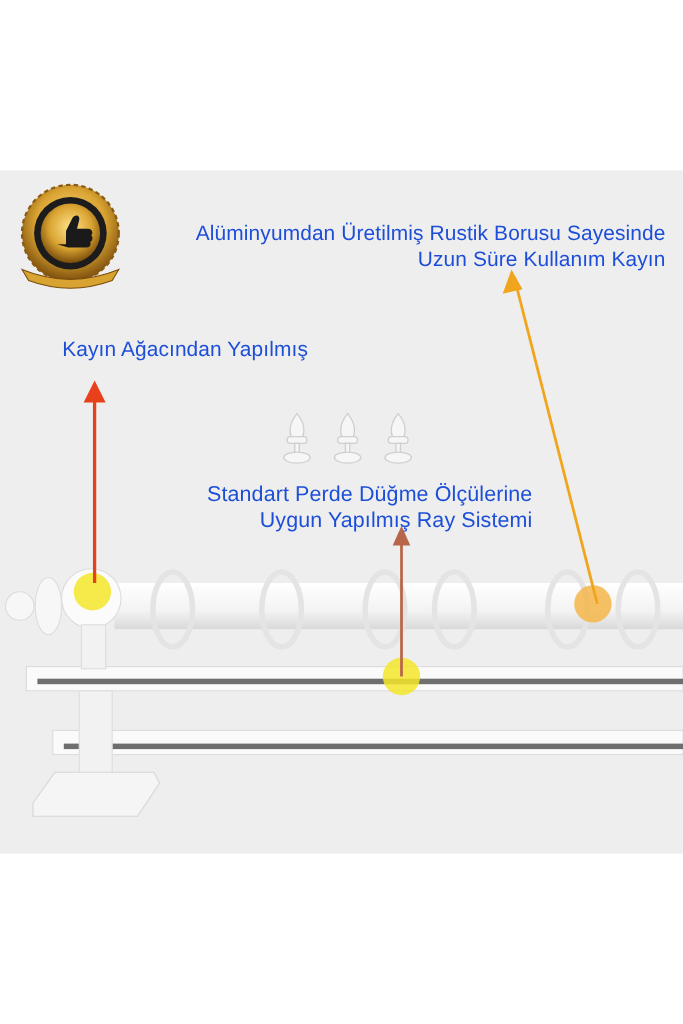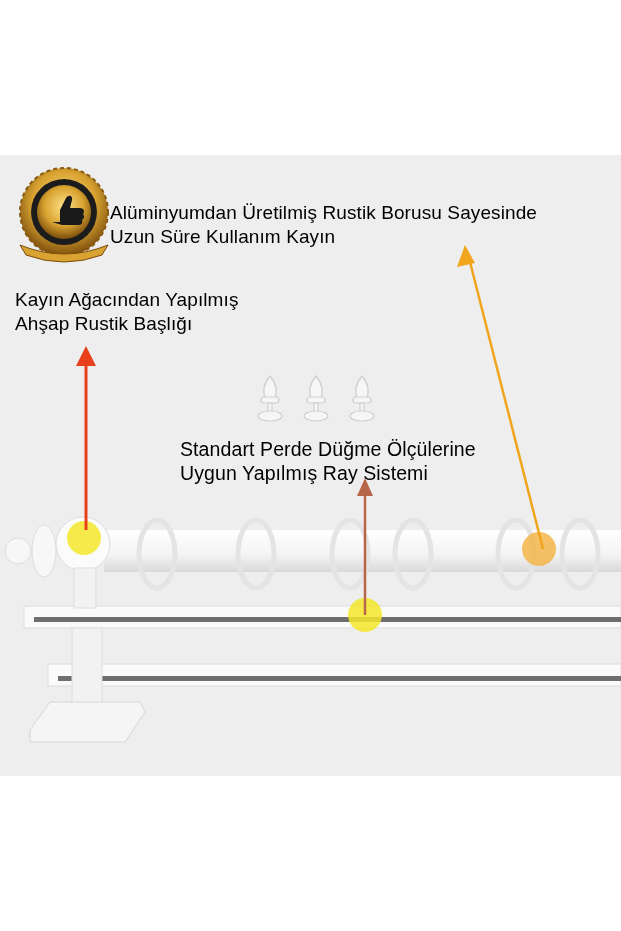--- a/index.html
+++ b/index.html
@@ -1,21 +1,21 @@
 <!DOCTYPE html>
 <html><head>
 <meta charset="utf-8">
 <style>
   html,body{margin:0;padding:0;background:#fff;}
   body{width:621px;height:931px;position:relative;overflow:hidden;font-family:"Liberation Sans","DejaVu Sans",sans-serif;}
   .panel{position:absolute;left:0;top:155px;width:621px;height:621px;background:#eeeeee;}
-  .txt{position:absolute;color:#000000;text-align:left;font-size:19px;line-height:24px;font-weight:normal;letter-spacing:0.1px;}
+  .txt{position:absolute;color:#1d4ed8;text-align:right;font-size:19px;line-height:24px;font-weight:normal;letter-spacing:0.1px;}
   .t1{left:110px;top:201px;width:495px;}
-  .t2{left:15px;top:288px;width:265px;}
-  .t3{left:180px;top:437px;width:335px;font-size:19.5px;}
+  .t2{left:15px;top:307px;width:265px;}
+  .t3{left:149px;top:437px;width:335px;font-size:19.5px;}
   svg{position:absolute;left:0;top:0;}
 </style>
 </head>
 <body>
 
 <div class="panel"></div>
 
 <svg width="621" height="931" viewBox="0 0 621 931">
   <defs>
     <radialGradient id="gold" cx="50%" cy="40%" r="60%">
@@ -102,18 +102,17 @@
     <path d="M465 245 l-8 22 l18 -4 z" fill="#f0a51c"></path>
   </g>
 </svg>
 
 <div class="txt t1">
   <div>Alüminyumdan Üretilmiş Rustik Borusu Sayesinde</div>
   <div>Uzun Süre Kullanım Kayın</div>
 </div>
 <div class="txt t2">
   <div>Kayın Ağacından Yapılmış</div>
-  <div>Ahşap Rustik Başlığı</div>
 </div>
 <div class="txt t3">
   <div>Standart Perde Düğme Ölçülerine</div>
   <div>Uygun Yapılmış Ray Sistemi</div>
 </div>
 
 </body></html>

